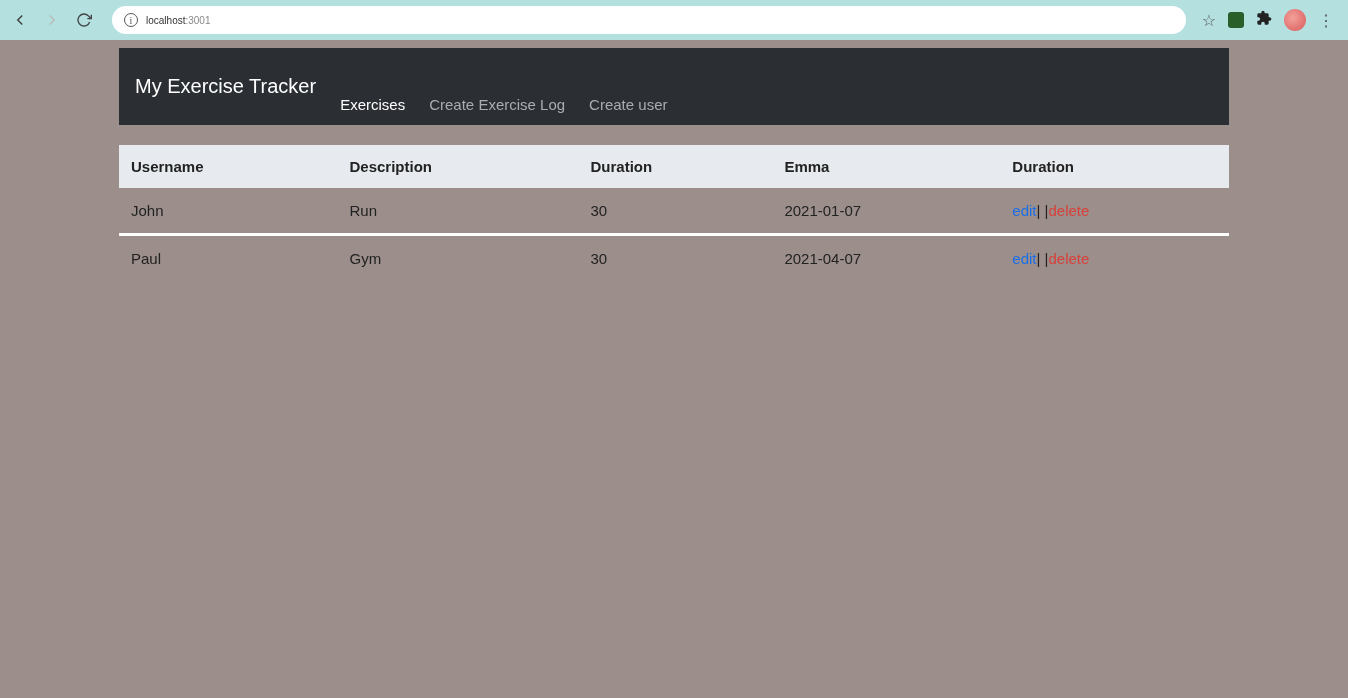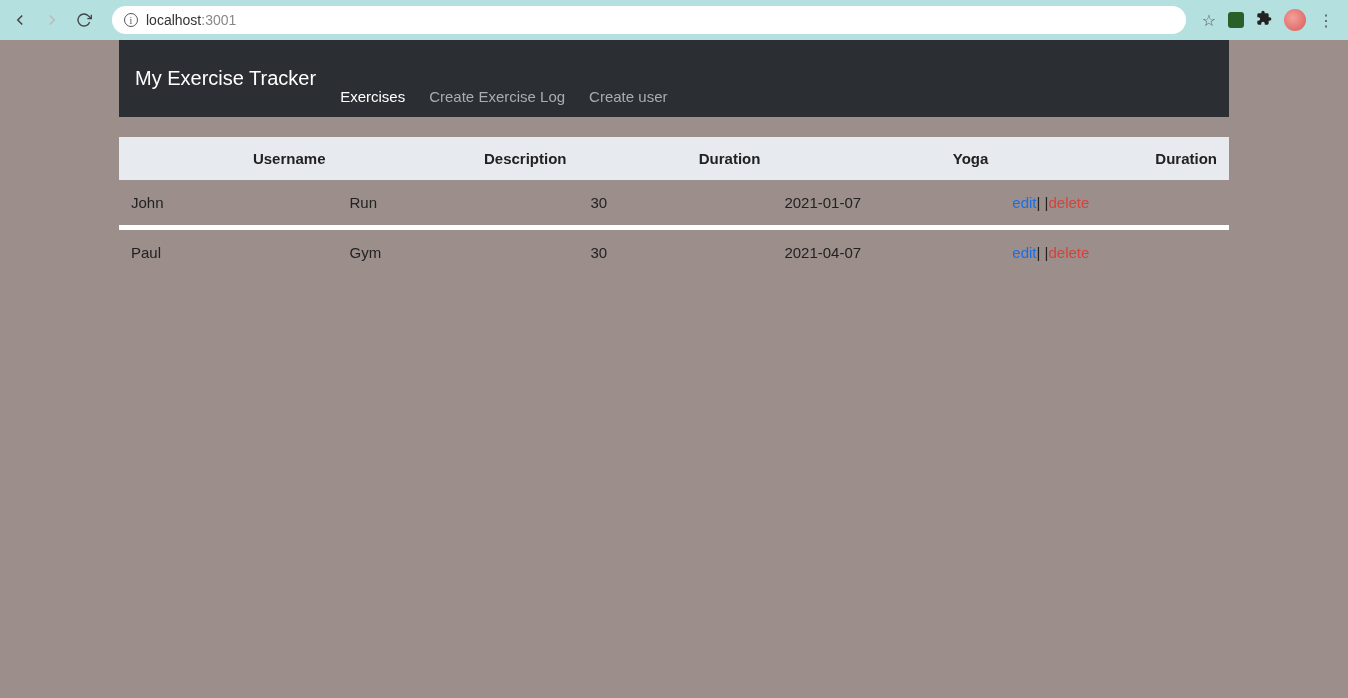--- a/index.html
+++ b/index.html
@@ -50,21 +50,21 @@
       border: 1px solid #555;
       border-radius: 50%;
       display: flex;
       align-items: center;
       justify-content: center;
       font-size: 10px;
       color: #555;
       font-family: serif;
     }
     .url-text {
-      font-size: 14px;
+      font-size: 10px;
       color: #333;
     }
     .url-text .port {
       color: #888;
     }
     .chrome-right {
       display: flex;
       align-items: center;
       gap: 12px;
       padding-right: 8px;
@@ -91,21 +91,21 @@
     }
     .menu-dots {
       font-size: 16px;
       color: #555;
       letter-spacing: -2px;
     }
     
     .page-viewport {
       background: #9b8e8b;
       min-height: 658px;
-      padding: 0;
+      padding: 8px;
     }
     .container {
       max-width: 1110px;
       margin: 0 auto;
     }
     .navbar {
       background: #2b2e33;
       padding: 12px 16px;
       display: flex;
       align-items: center;
@@ -135,31 +135,31 @@
       margin-bottom: 14px;
     }
     table {
       width: 100%;
       border-collapse: collapse;
     }
     thead tr {
       background: #e7eaef;
     }
     th {
-      text-align: right;
+      text-align: left;
       padding: 13px 12px;
       font-weight: 700;
       font-size: 15px;
       color: #222;
     }
     tbody td {
       padding: 14px 12px;
       font-size: 15px;
       color: #222;
-      border-bottom: 5px solid #ffffff;
+      border-bottom: 3px solid #ffffff;
     }
     tbody tr:last-child td {
       border-bottom: none;
     }
     .edit-link {
       color: #1a6fe8;
       cursor: pointer;
       text-align: right;
     }
     .delete-link {
@@ -219,21 +219,21 @@
     </nav>
 
     <div class="content">
 
       <table>
         <thead>
           <tr>
             <th>Username</th>
             <th>Description</th>
             <th>Duration</th>
-            <th>Yoga</th>
+            <th>Emma</th>
             <th>Duration</th>
           </tr>
         </thead>
         <tbody id="table-body">
         <tr>
               <td>John</td>
               <td>Run</td>
               <td>30</td>
               <td>2021-01-07</td>
               <td><span class="edit-link">edit</span><span class="sep">| |</span><span class="delete-link">delete</span></td>

